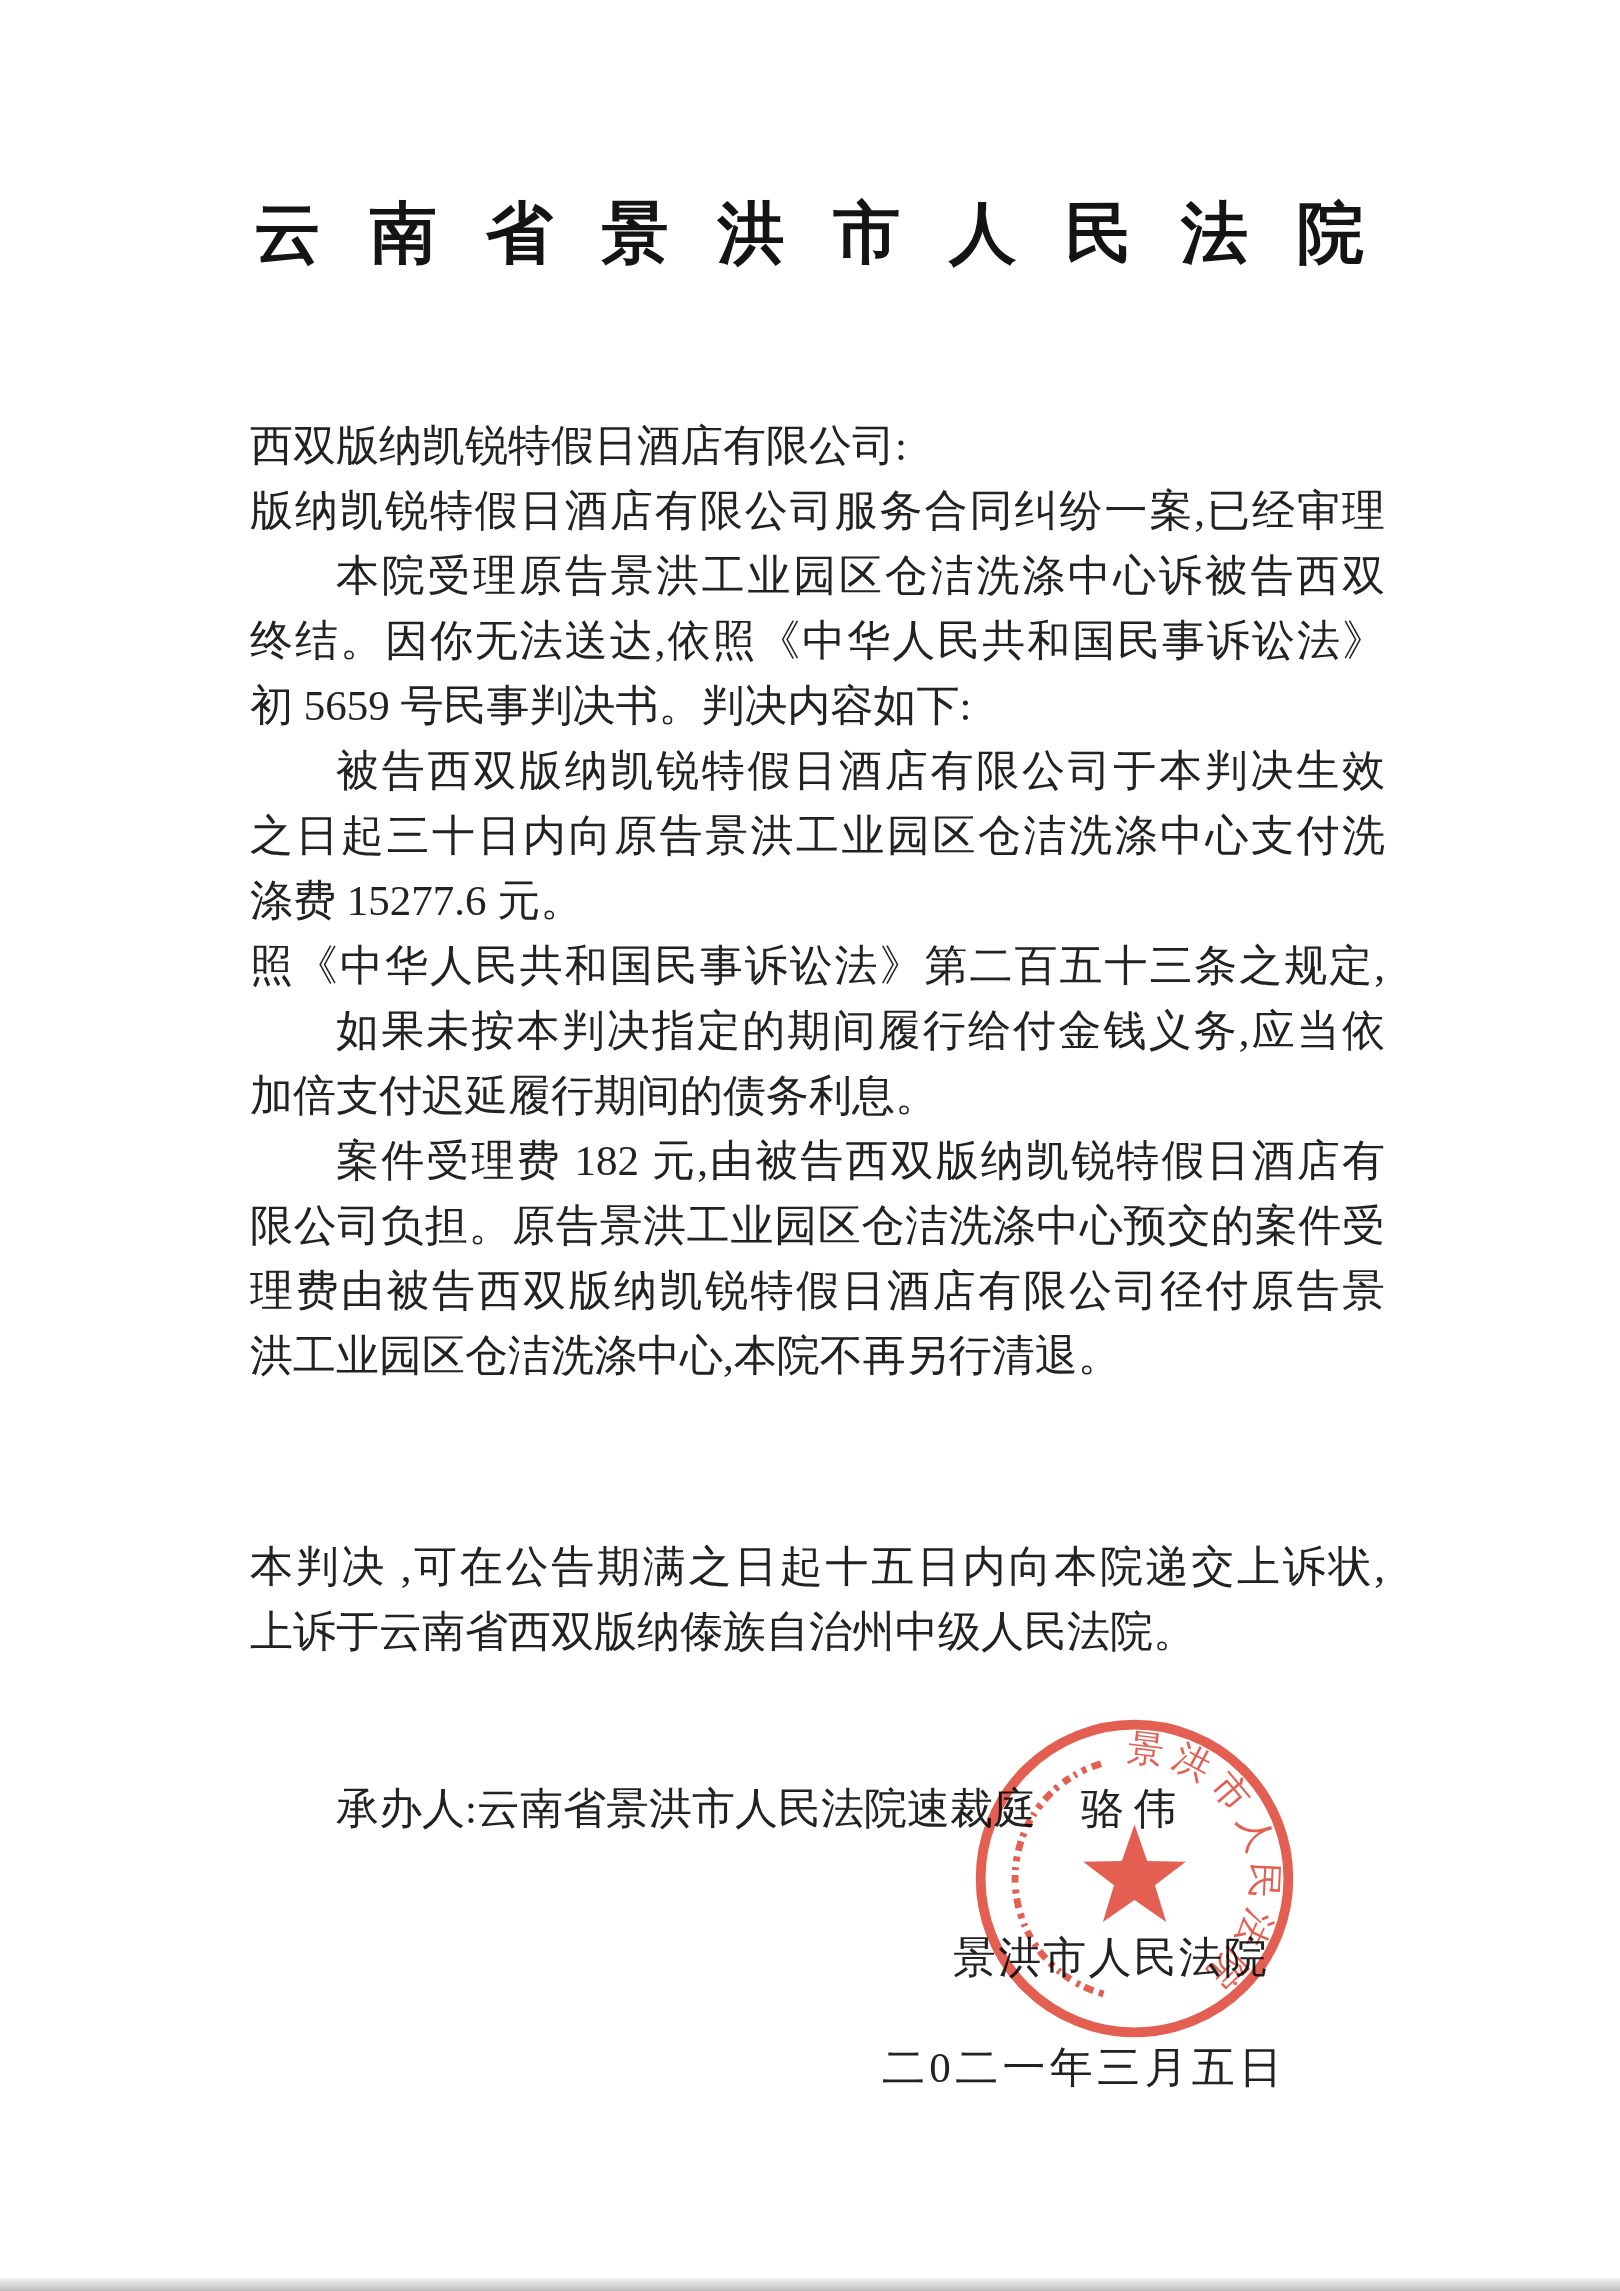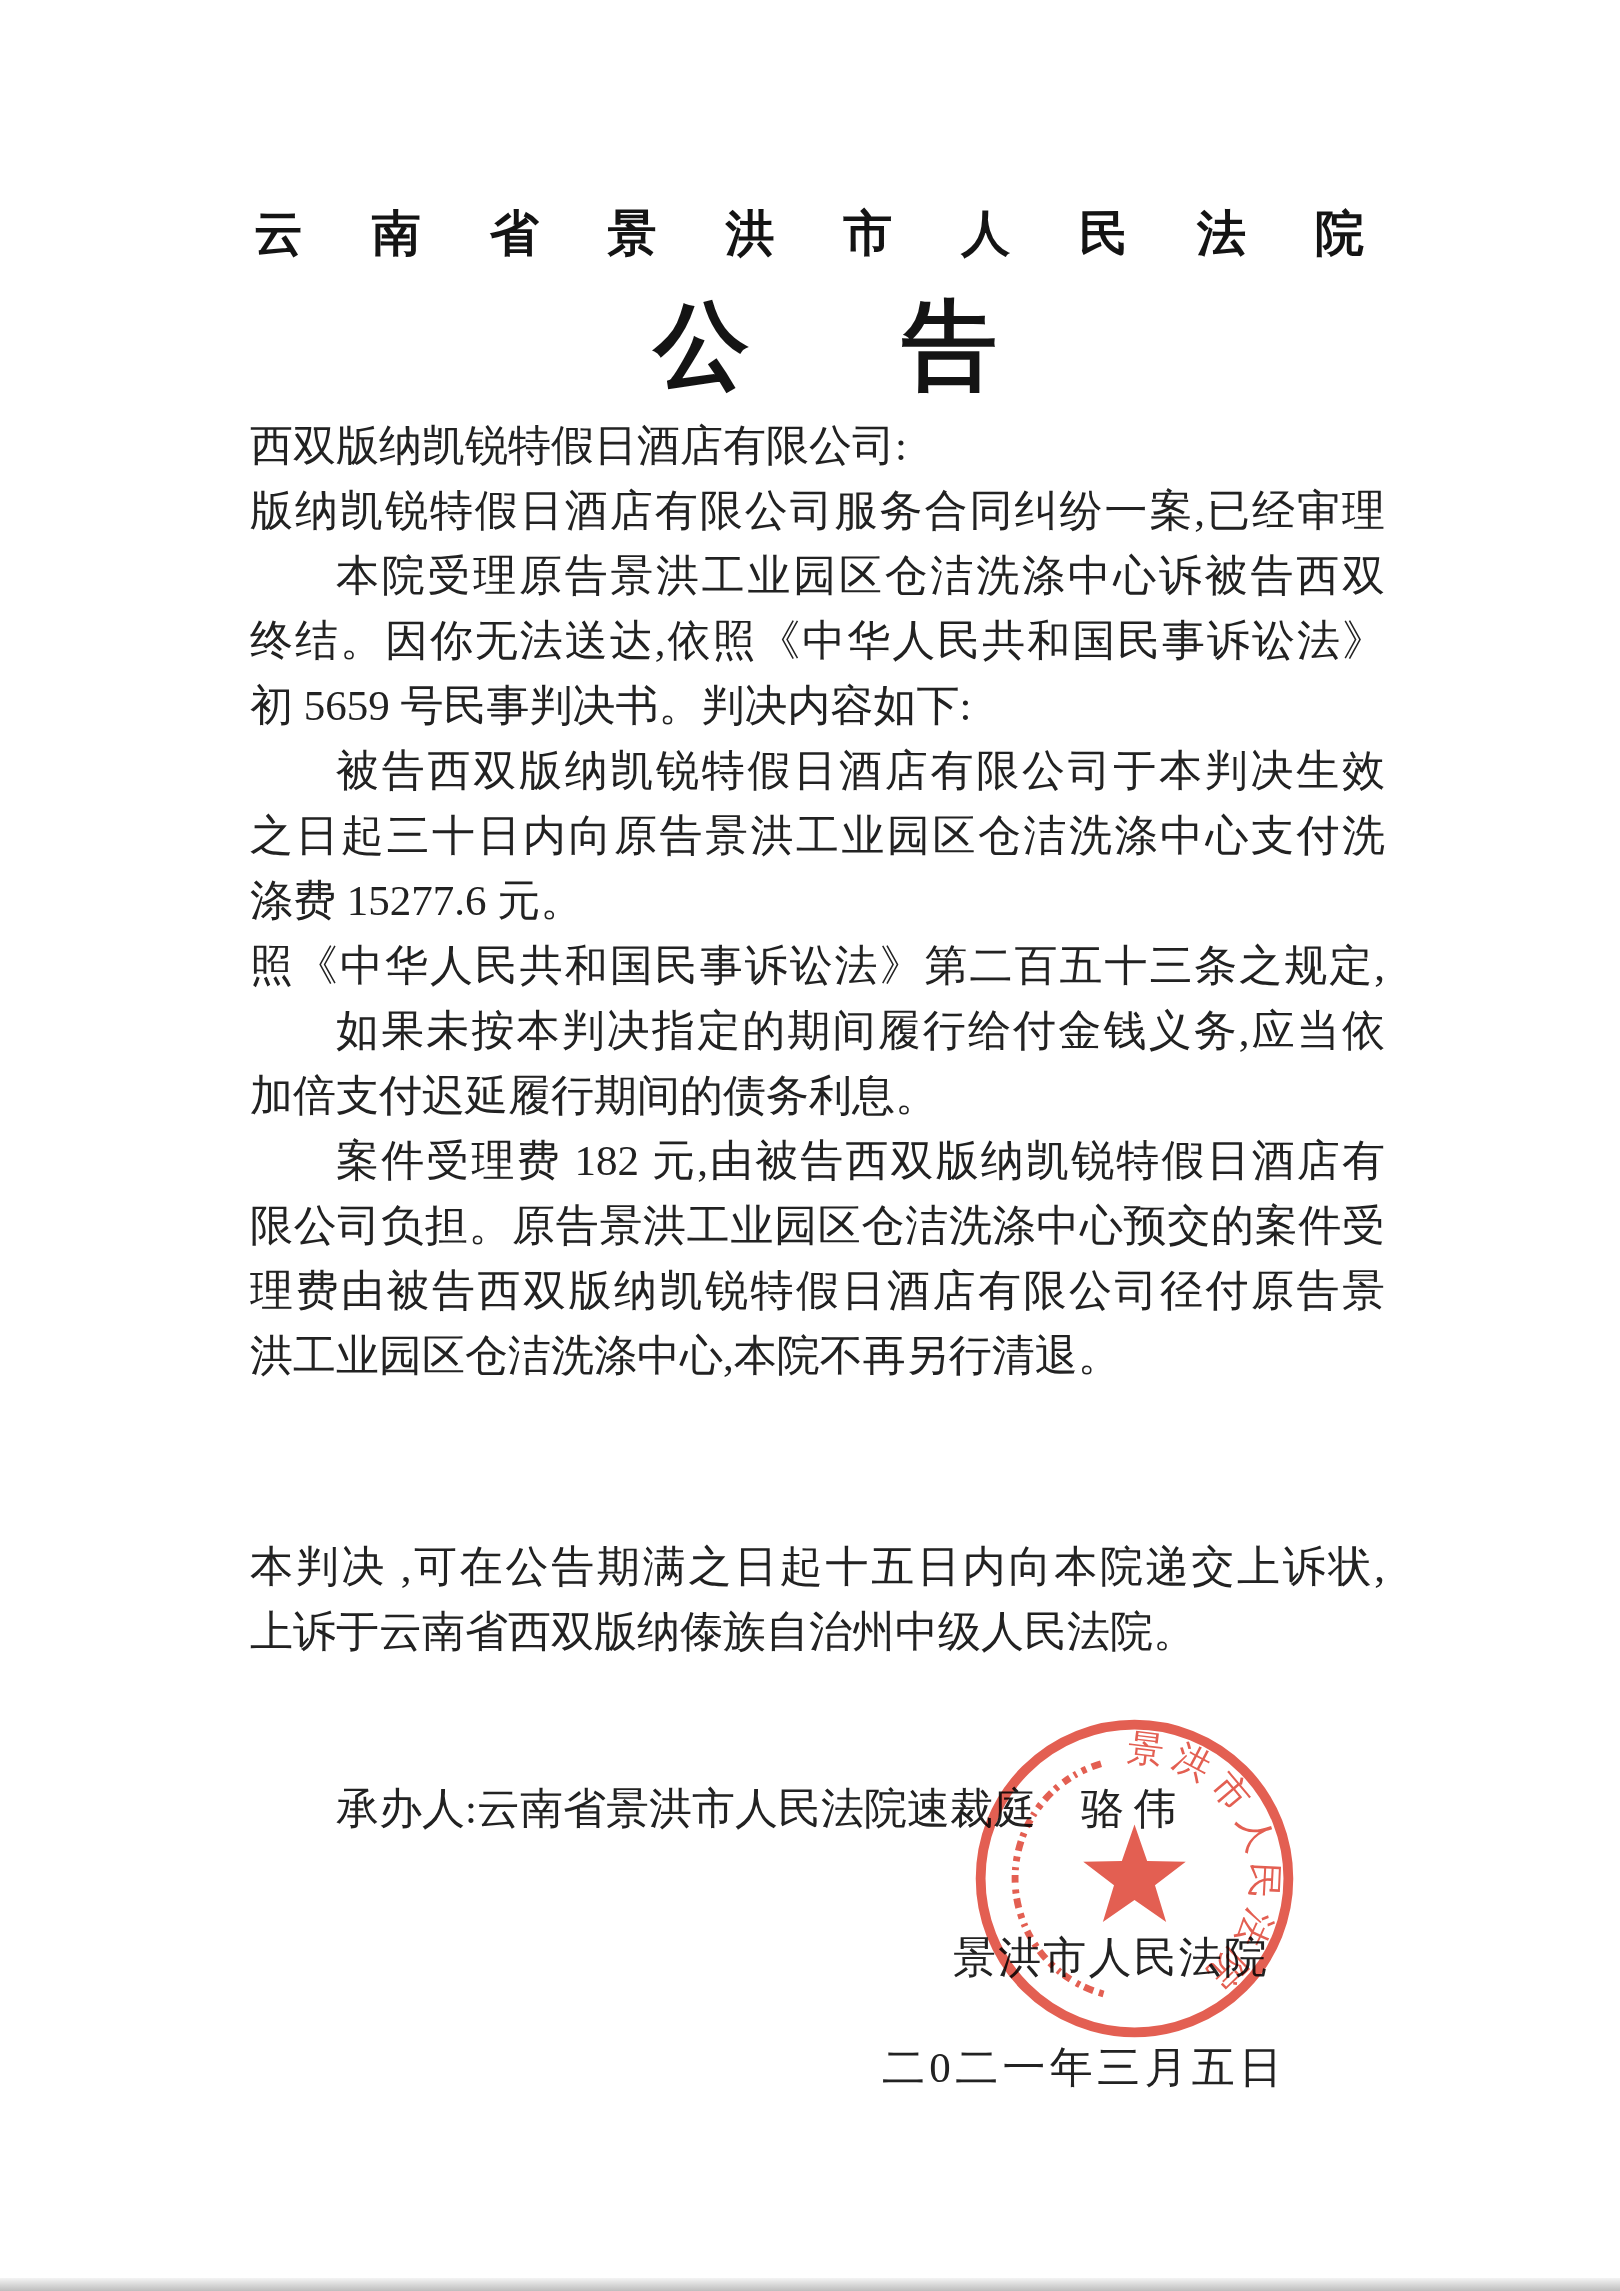--- a/index.html
+++ b/index.html
@@ -11,21 +11,21 @@
     font-family:"Liberation Serif", serif;
     color:#1d1d1d;
   }
   .content{
     position:absolute;left:250px;top:0;width:1135px;height:100%;
   }
   
   .court-title{
     position:absolute;top:194px;left:3.9px;width:1110px;
     font-family:"Liberation Sans", sans-serif;
-    font-weight:700;font-size:49px;line-height:78px;
+    font-weight:700;font-size:67px;line-height:78px;
     color:#141414;
     text-align:justify;text-align-last:justify;
     margin:0;
   }
   .notice-title{
     position:absolute;top:286px;left:404px;width:343px;
     font-family:"Liberation Sans", sans-serif;
     font-weight:700;font-size:95px;line-height:118px;
     color:#141414;
     text-align:justify;text-align-last:justify;
@@ -73,21 +73,20 @@
   }
 </style>
 </head>
 <body>
 
 <div class="page">
   <div class="content">
 
     <h1 class="court-title">云南省景洪市人民法院</h1>
 
-    <h2 class="notice-title">公告</h2>
 
     <div id="body-lines" class="bodytext">
       <div class="addressee">西双版纳凯锐特假日酒店有限公司:</div>
     <div class="line">版纳凯锐特假日酒店有限公司服务合同纠纷一案,已经审理</div>
         <div class="line para-first">本院受理原告景洪工业园区仓洁洗涤中心诉被告西双</div>
         <div class="line">终结。因你无法送达,依照《中华人民共和国民事诉讼法》</div>
         <div class="line para-last">初 5659 号民事判决书。判决内容如下:</div>
         <div class="line para-first">被告西双版纳凯锐特假日酒店有限公司于本判决生效</div>
         <div class="line">之日起三十日内向原告景洪工业园区仓洁洗涤中心支付洗</div>
         <div class="line para-last">涤费 15277.6 元。</div>

